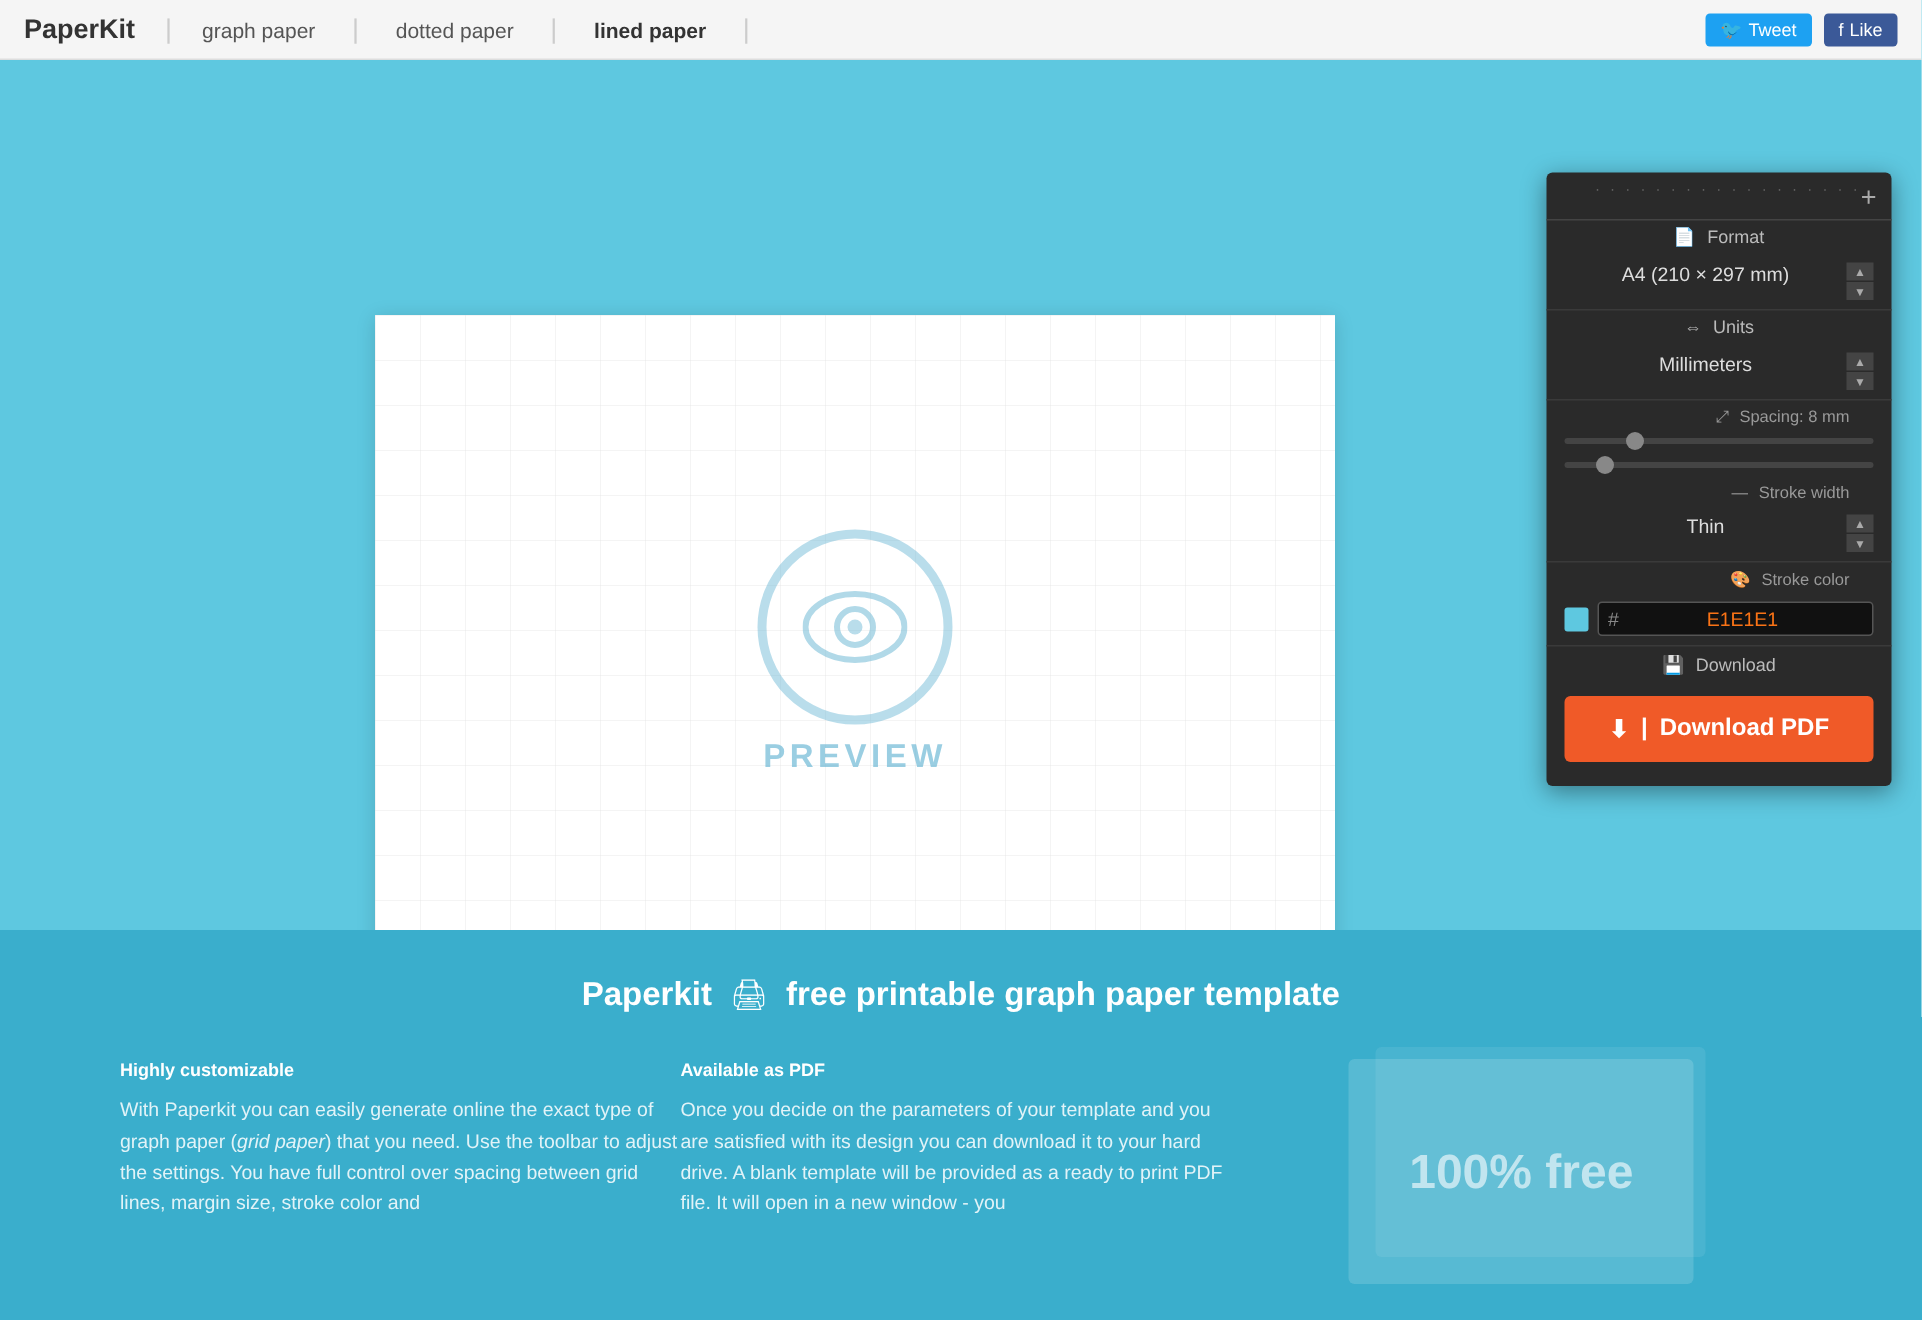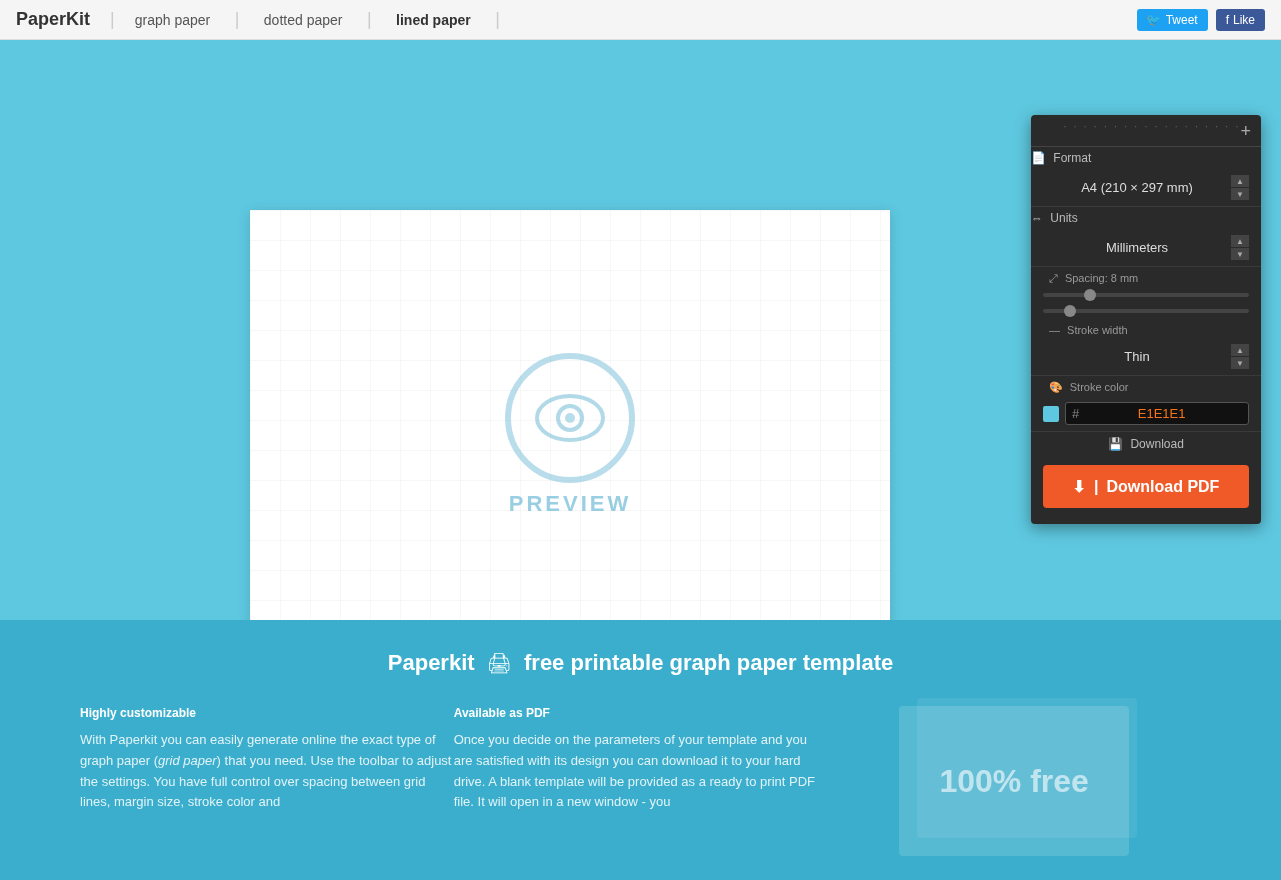--- a/index.html
+++ b/index.html
@@ -144,26 +144,25 @@
       font-size: 10px;
     }
     .plus-icon {
       color: #aaa;
       font-size: 18px;
       cursor: pointer;
     }
     .toolbar-row {
       padding: 6px 12px;
       display: flex;
-      align-items: center;
       justify-content: space-between;
       border-bottom: 1px solid #3a3a3a;
     }
     .toolbar-row-label {
-      text-align: left;
+      text-align: center;
       width: 100%;
       color: #bbb;
       font-size: 12px;
       padding: 4px 0;
     }
     .toolbar-value {
       flex: 1;
       text-align: center;
       color: #ddd;
       font-size: 13px;
@@ -199,24 +198,24 @@
     .slider-thumb {
       width: 12px;
       height: 12px;
       background: #888;
       border-radius: 50%;
       position: absolute;
       top: -4px;
       cursor: pointer;
     }
     .section-label {
-      text-align: left;
+      text-align: right;
       color: #999;
       font-size: 11px;
-      padding: 5px 18px 2px;
+      padding: 5px 28px 2px;
     }
     .stroke-color-row {
       display: flex;
       align-items: center;
       padding: 6px 12px;
       gap: 6px;
       border-bottom: 1px solid #3a3a3a;
     }
     .color-swatch {
       width: 16px;

